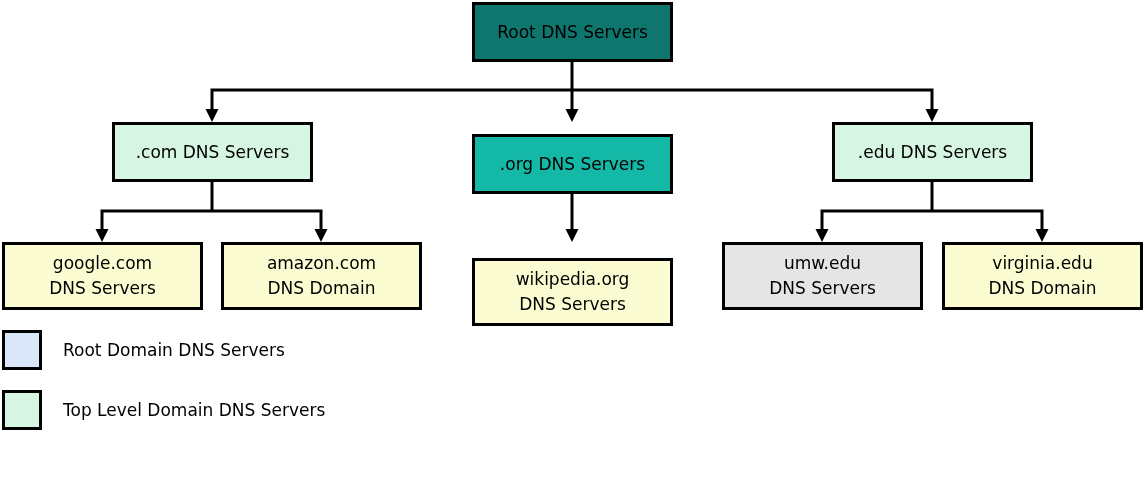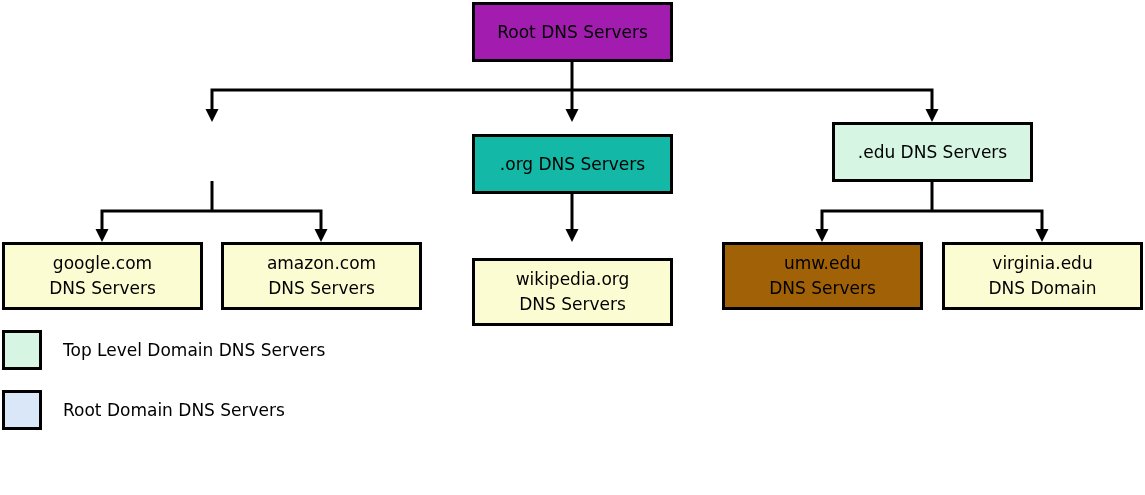--- a/index.html
+++ b/index.html
@@ -101,40 +101,41 @@
     </g>
 
     <g stroke="#000000" stroke-width="3" fill="none">
       <path d="M932,181 V211"></path>
       <path d="M822,230 V211 H1042 V230"></path>
       <polygon points="815.5,229 828.5,229 822,242" fill="#000000" stroke="none"></polygon>
       <polygon points="1035.5,229 1048.5,229 1042,242" fill="#000000" stroke="none"></polygon>
     </g>
   </svg>
 
-  <div class="node single root" style="background-color: #a21caf;">Root DNS Servers</div>
+  <div class="node single root" style="background-color: #0f766e;">Root DNS Servers</div>
 
+  <div class="node single tld com" style="background-color: rgb(214, 245, 226);">.com DNS Servers</div>
   <div class="node single tld org" style="background-color: #14b8a6; margin-top: 12px;">.org DNS Servers</div>
   <div class="node single tld edu" style="background-color: rgb(214, 245, 226);">.edu DNS Servers</div>
 
   <div class="node leaf google" style="background-color: rgb(252, 252, 210);">google.com
 DNS Servers</div>
   <div class="node leaf amazon" style="background-color: rgb(252, 252, 210);">amazon.com
-DNS Servers</div>
+DNS Domain</div>
   <div class="node leaf wikipedia" style="background-color: rgb(252, 252, 210); margin-top: 16px;">wikipedia.org
 DNS Servers</div>
-  <div class="node leaf umw" style="background-color: #a16207;">umw.edu
+  <div class="node leaf umw" style="background-color: #e5e5e5;">umw.edu
 DNS Servers</div>
   <div class="node leaf virginia" style="background-color: rgb(252, 252, 210);">virginia.edu
 DNS Domain</div>
 
   <div class="legend">
     <div class="legend-row">
+      <div class="legend-swatch" style="background-color: rgb(217, 231, 248);"></div>
+      <div class="legend-label">Root Domain DNS Servers</div>
+    </div>
+    <div class="legend-row">
       <div class="legend-swatch" style="background-color: rgb(214, 245, 226);"></div>
       <div class="legend-label">Top Level Domain DNS Servers</div>
-    </div>
-    <div class="legend-row">
-      <div class="legend-swatch" style="background-color: rgb(217, 231, 248);"></div>
-      <div class="legend-label">Root Domain DNS Servers</div>
     </div>
   </div>
 
 </div>
 
 </body></html>

